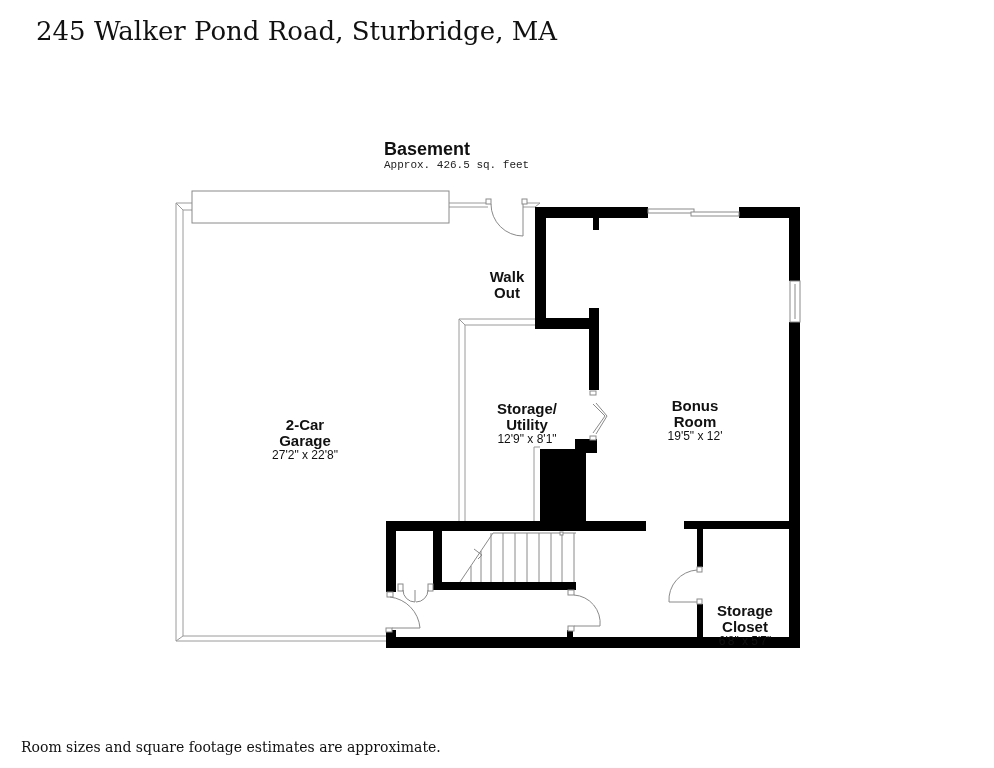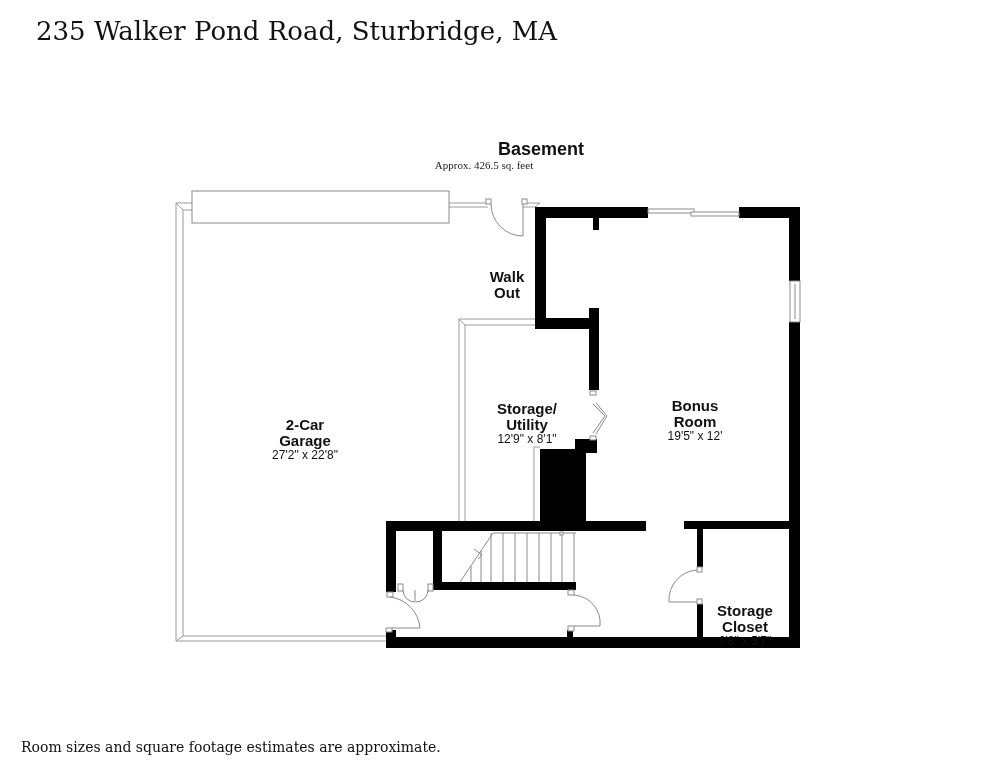--- a/index.html
+++ b/index.html
@@ -8,39 +8,39 @@
       position: absolute; left: 36px; top: 16px;
       font-family: "DejaVu Serif", "Liberation Serif", serif;
       font-size: 26px; color: #111; letter-spacing: 0px;
     }
     .footer {
       position: absolute; left: 21px; top: 739px;
       font-family: "DejaVu Serif", "Liberation Serif", serif;
       font-size: 14px; color: #111;
     }
     .floor-title {
-      position: absolute; left: 384px; width: 200px; top: 139px; text-align: right;
+      position: absolute; left: 384px; width: 200px; top: 139px; text-align: left;
       font-family: "Liberation Sans", sans-serif; font-weight: bold; font-size: 18px; color: #111;
     }
     .floor-sub {
-      position: absolute; left: 384px; width: 200px; top: 159px; text-align: center;
-      font-family: Liberation Serif, serif; font-size: 11px; color: #222;
+      position: absolute; left: 384px; width: 200px; top: 159px; 
+      font-family: Liberation Mono, monospace; font-size: 11px; color: #222;
     }
     svg.plan { position: absolute; left: 0; top: 0; }
     .room-label {
       position: absolute; text-align: center;
       font-family: "Liberation Sans", sans-serif; color: #111; margin-top: 40px;
     }
     .room-label .name { font-weight: bold; font-size: 15px; line-height: 16px; display: block; }
     .room-label .dims { font-size: 12px; line-height: 13px; display: block; }
   </style>
 </head>
 <body>
 
-<div class="title">235 Walker Pond Road, Sturbridge, MA</div>
+<div class="title">245 Walker Pond Road, Sturbridge, MA</div>
 
 <div class="floor-title">Basement</div>
 <div class="floor-sub">Approx. 426.5 sq. feet</div>
 
 <svg class="plan" width="994" height="768" viewBox="0 0 994 768" xmlns="http://www.w3.org/2000/svg">
 
   <g fill="none" stroke="#9a9a9a" stroke-width="1">
 
     <line x1="176" y1="203" x2="176" y2="641"></line>
     <line x1="183" y1="210" x2="183" y2="636"></line>

